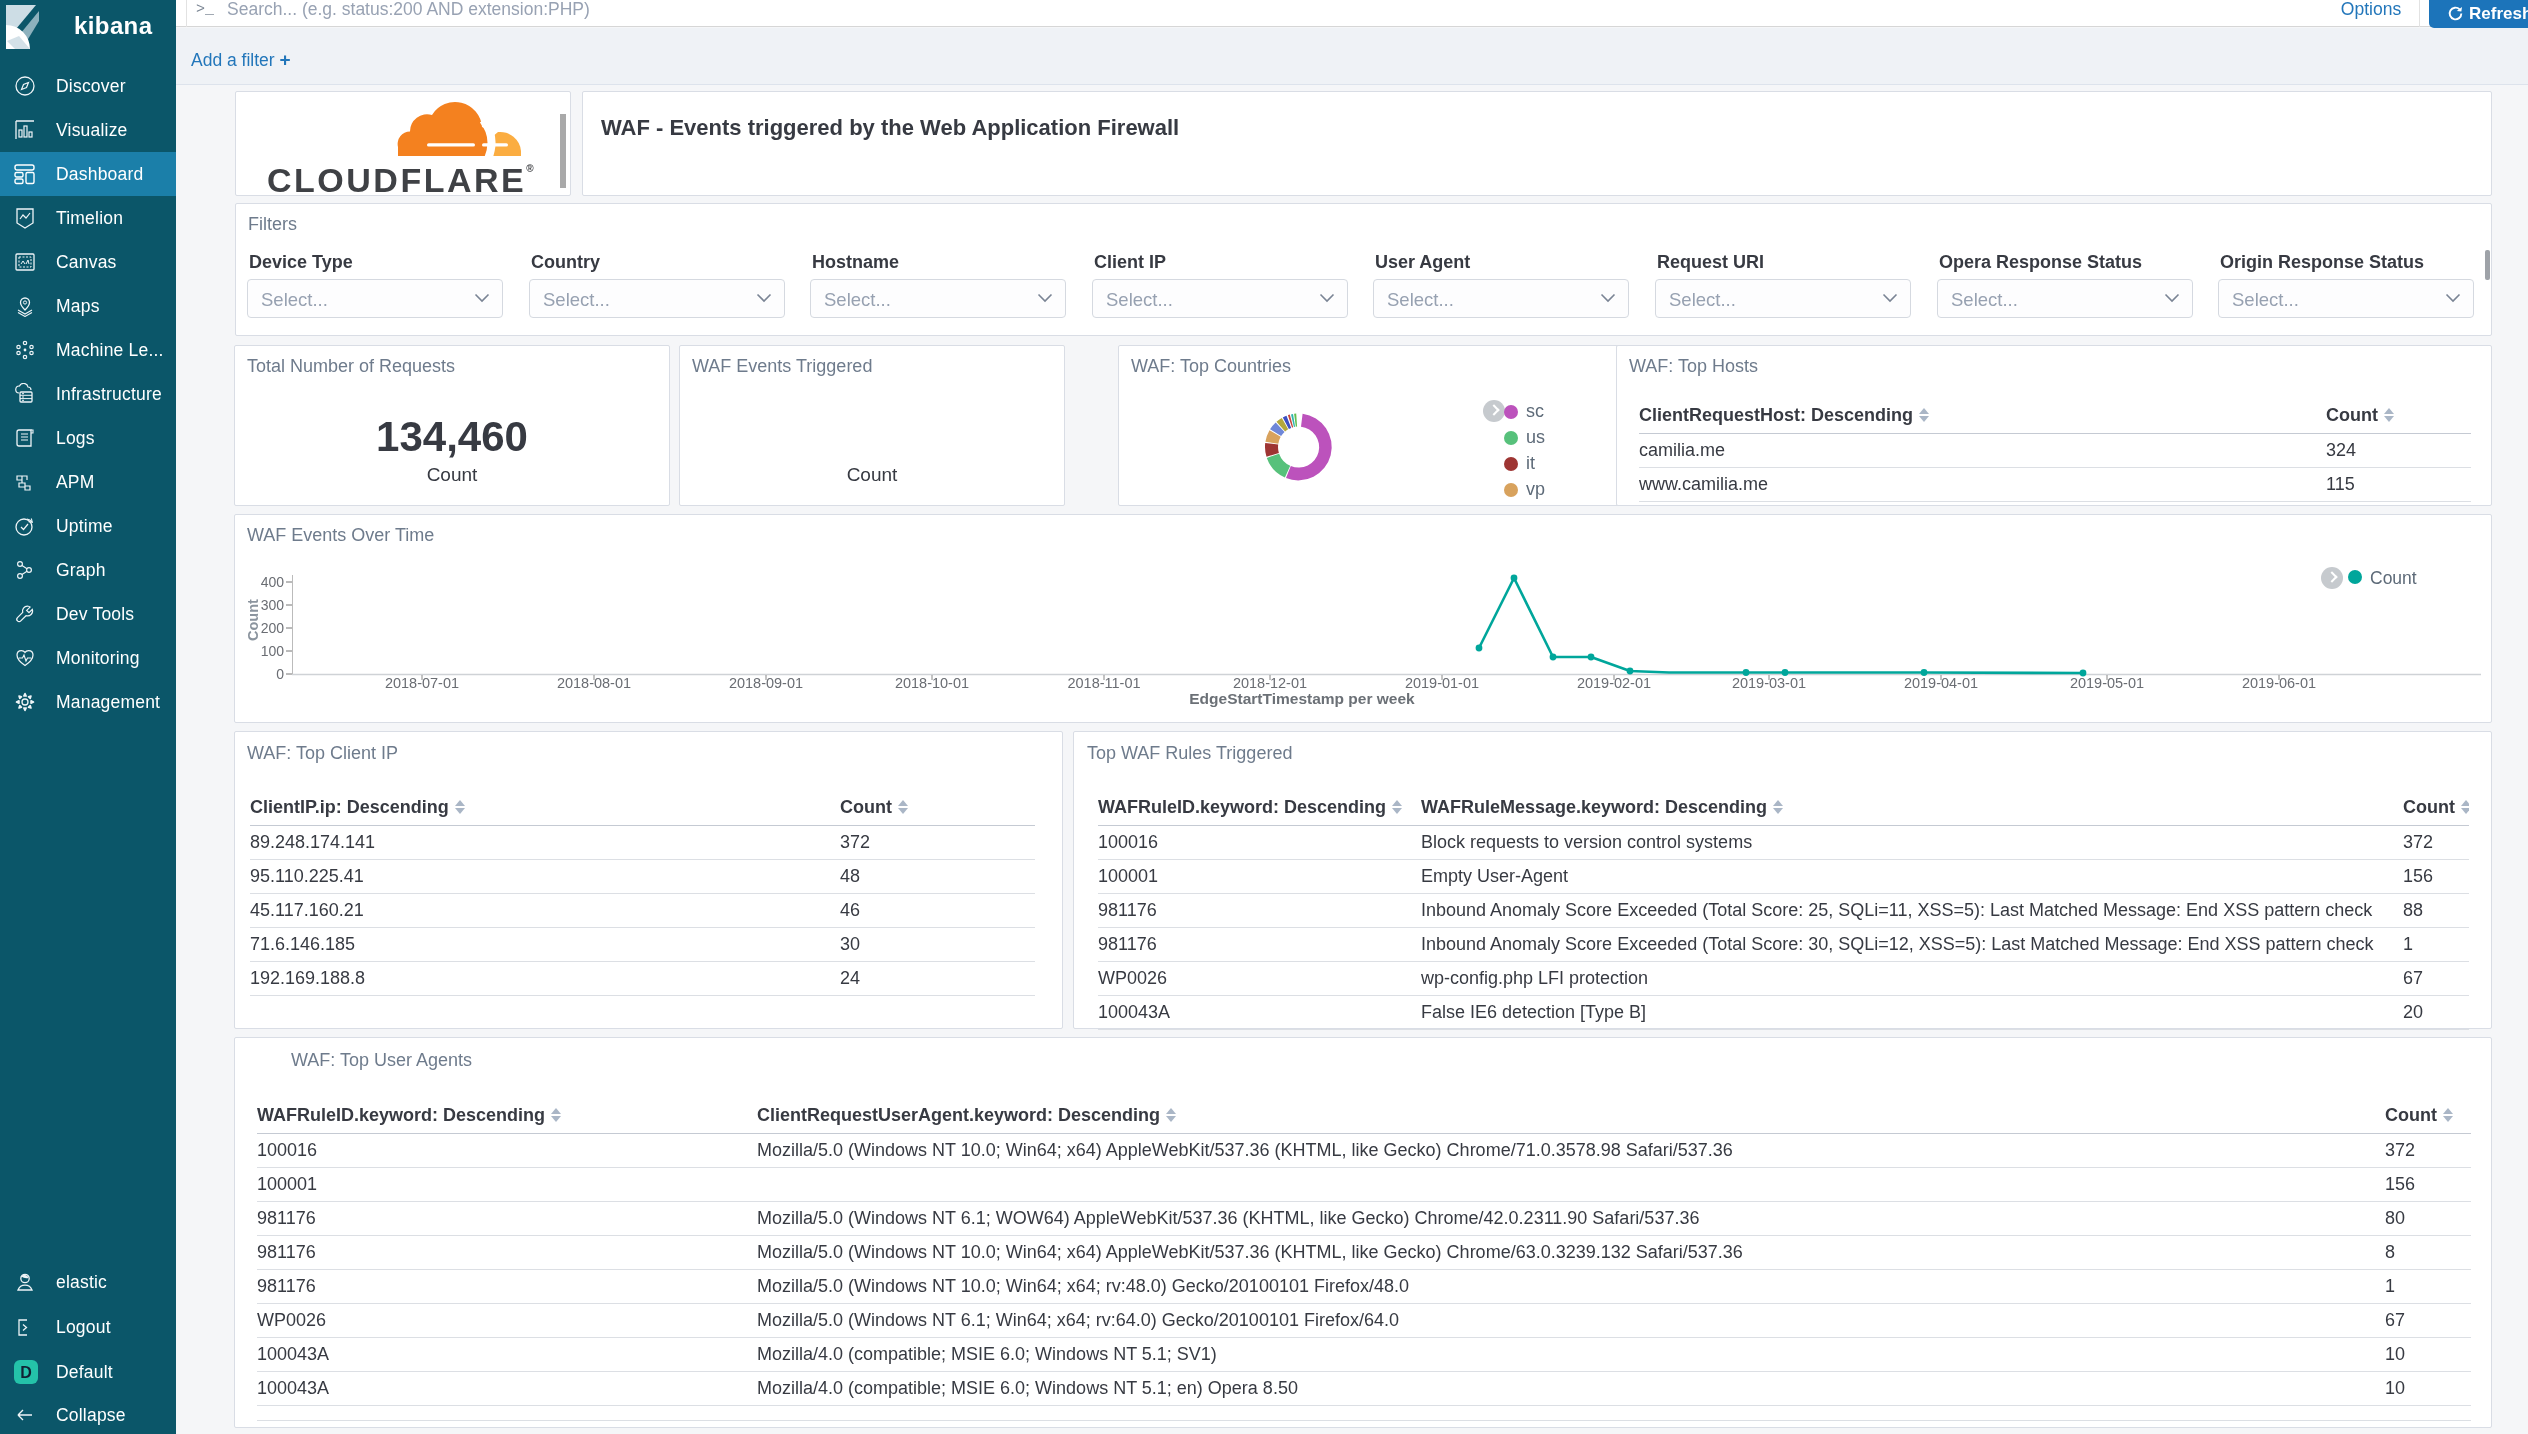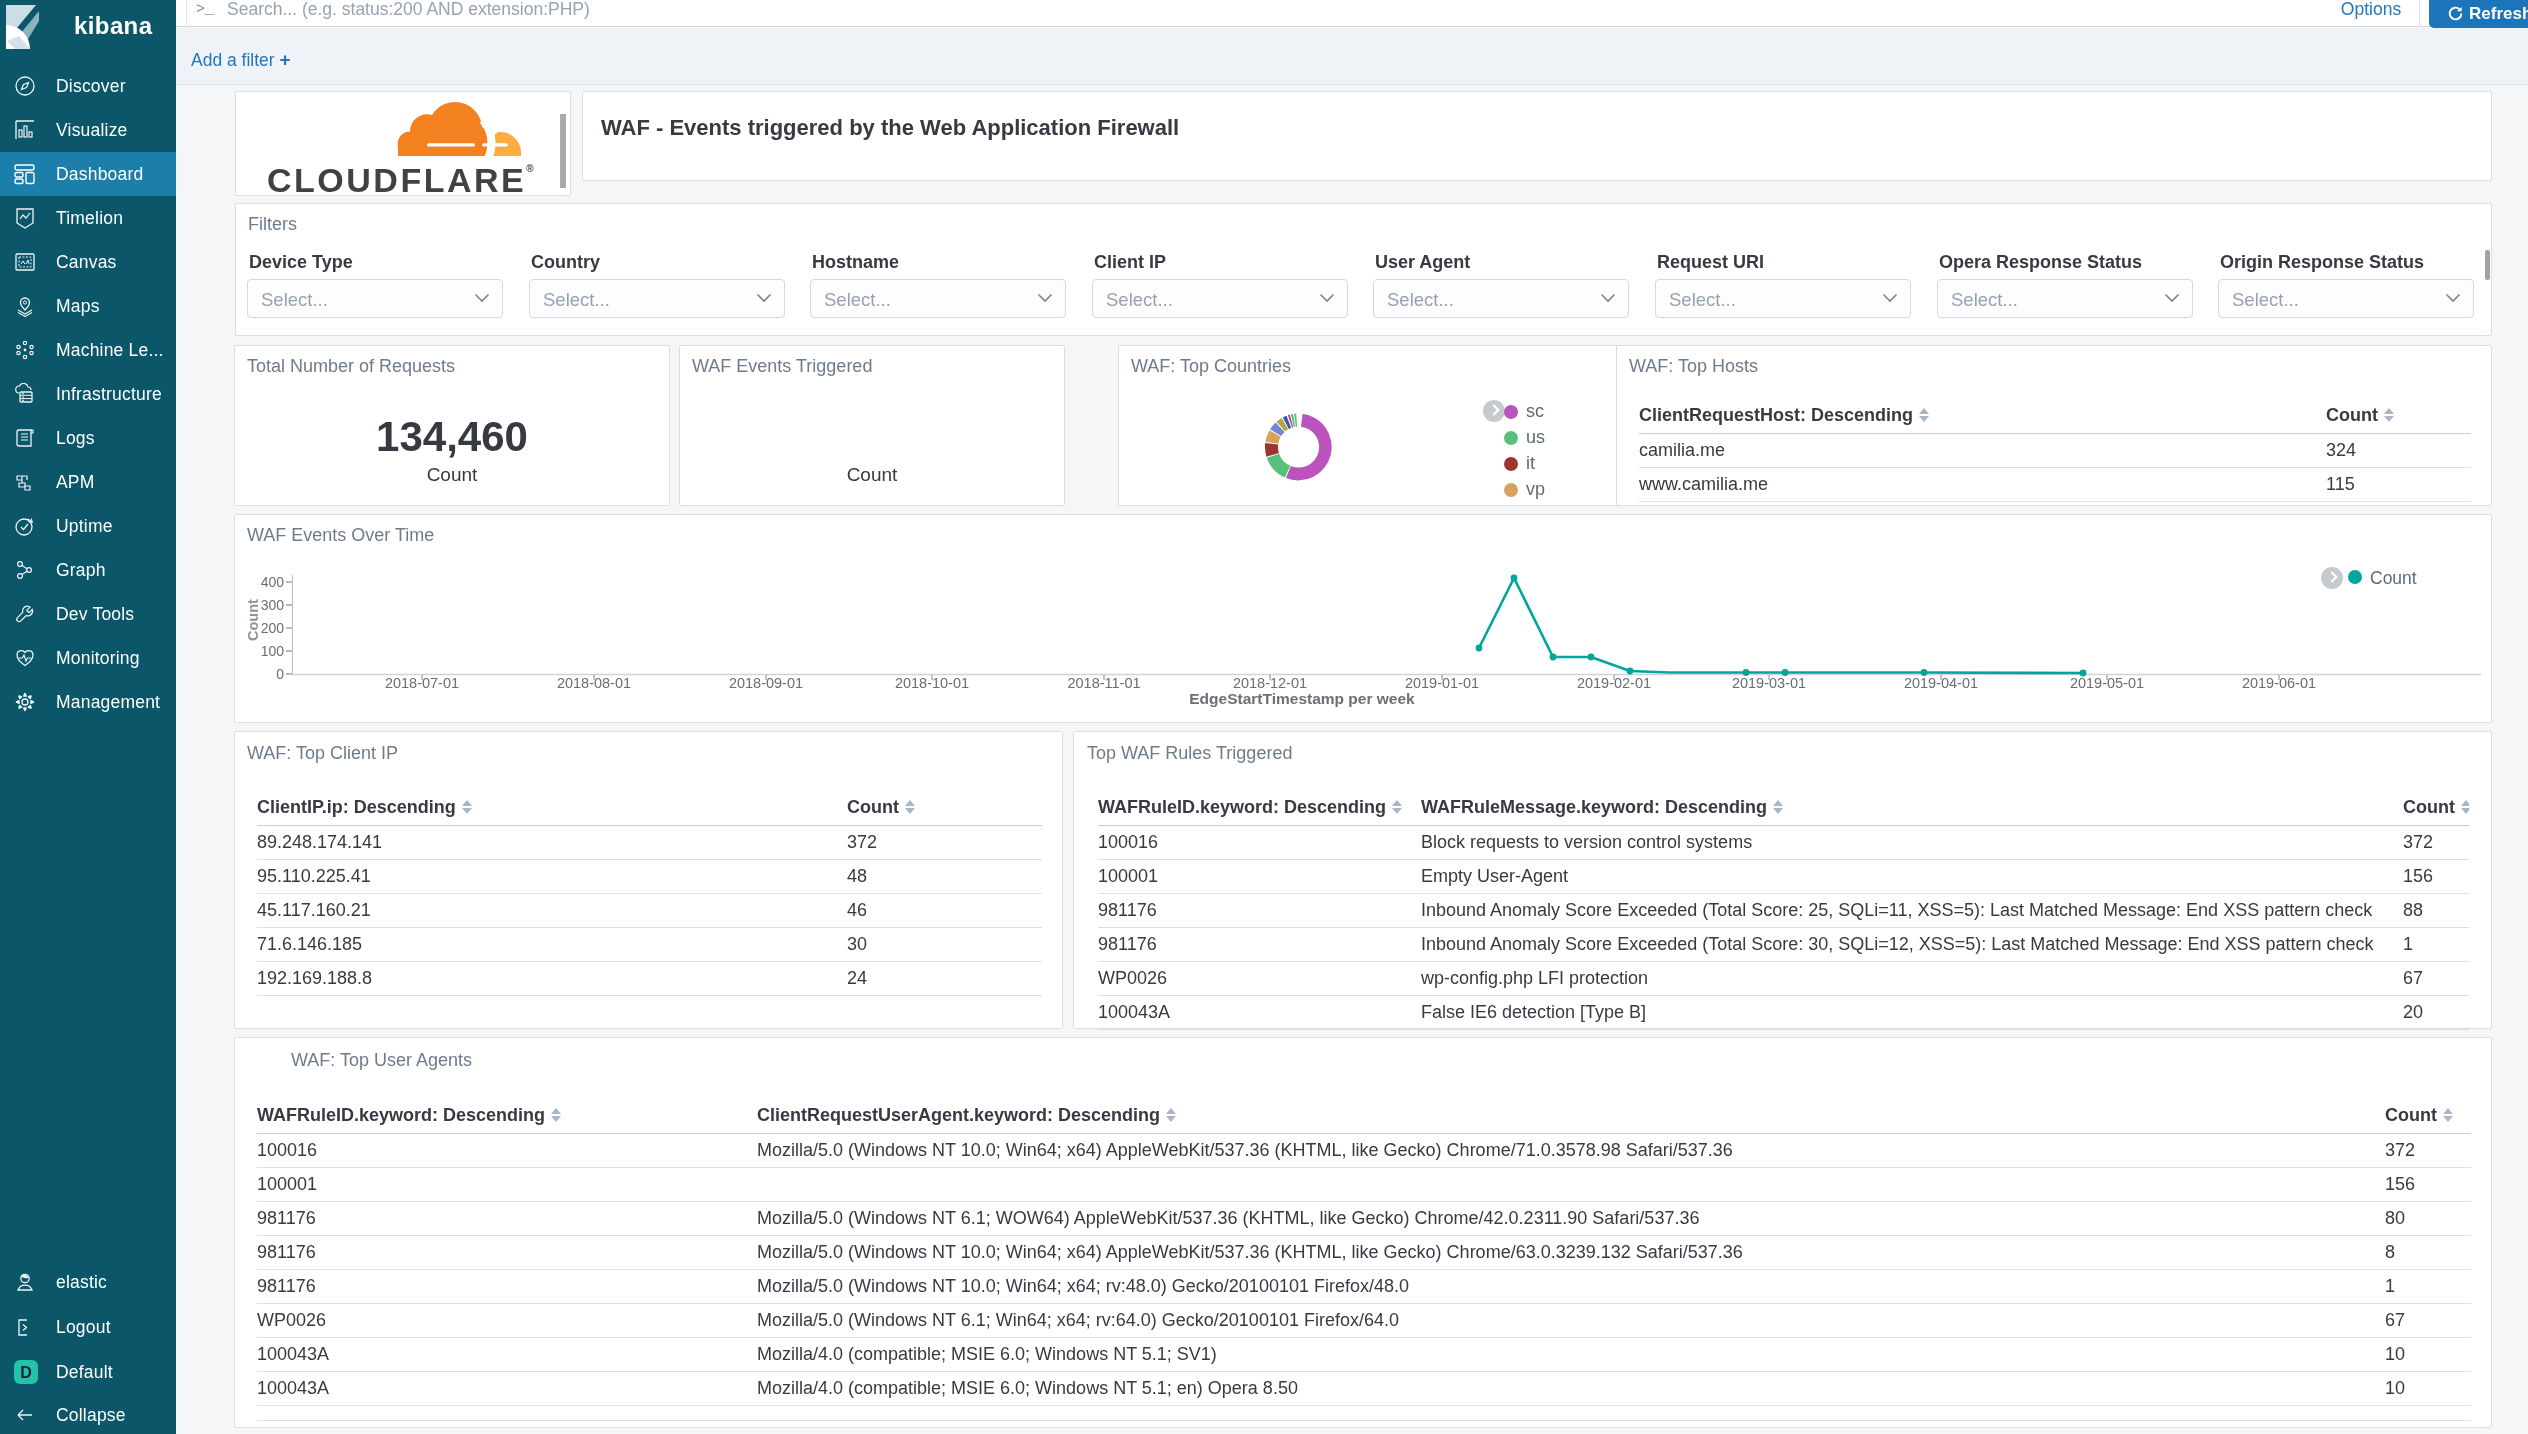--- a/index.html
+++ b/index.html
@@ -216,21 +216,21 @@
   <svg width="131" height="60" viewBox="0 0 131 60" style="position:absolute;left:158px;top:8px;">
       <path d="M4,56 L4,47 A12.5,12.5 0 0 1 16,31.5 A17,17 0 0 1 38,15 A27,27 0 0 1 88,27 Q100,31 104,42 L104,56 Z" fill="#f4811f"></path>
       <path d="M94,56 Q92,40 104,32 A21,21 0 0 1 127,51 L127,56 Z" fill="#fbad41"></path>
       <path d="M89,20 Q103,37 94,59" stroke="#ffffff" stroke-width="8" fill="none"></path>
       <rect x="33" y="43.2" width="48" height="3.4" rx="1.7" fill="#ffffff"></rect>
       <rect x="88" y="43.2" width="26" height="3.4" rx="1.7" fill="#ffffff"></rect>
     </svg>
   <div style="position:absolute;left:31px;top:69px;font-size:34px;font-weight:bold;color:#3f4145;letter-spacing:2.5px;white-space:nowrap;">CLOUDFLARE<span style="font-size:10px;vertical-align:20px;letter-spacing:0;">®</span></div>
   <div style="position:absolute;left:324px;top:22px;width:6px;height:74px;background:#a9a9a9;"></div>
 </div>
-<div class="panel" style="left:582px;top:91px;width:1910px;height:90px;">
+<div class="panel" style="left:582px;top:91px;width:1910px;height:105px;">
   <div style="position:absolute;left:18px;top:23px;font-size:22px;font-weight:bold;color:#373a42;">WAF - Events triggered by the Web Application Firewall</div>
 </div>
 
 <div class="panel" style="left:235px;top:203px;width:2257px;height:133px;">
   <div class="ptitle" style="left:12px;top:10px;">Filters</div>
   <div class="flabel" style="left:13px;top:48px;">Device Type</div>
 <div class="selbox" style="left:11px;top:75px;">
       <span class="ph">Select...</span>
       <svg width="16" height="10" viewBox="0 0 16 10">
         <path d="M1.5 1.5 L8 8 L14.5 1.5" fill="none" stroke="#7a8494" stroke-width="1.6"></path>
@@ -410,21 +410,21 @@
     </svg>
   <div class="chev-circ" style="left:2086px;top:52px;"></div>
   <div class="legrow" style="left:2113px;top:53px;font-size:17.5px;">
       <span class="dot" style="background:#00a69b;top:2px;"></span>
       <span class="txt">Count</span>
     </div>
 </div>
 
 <div class="panel" style="left:234px;top:731px;width:829px;height:298px;">
   <div class="ptitle" style="left:12px;top:11px;">WAF: Top Client IP</div>
-  <table class="kt" style="left:22px;top:59px;width:785px;">
+  <table class="kt" style="left:15px;top:59px;width:785px;">
     <colgroup>
         <col style="width:590px">
         <col style="width:195px">
       </colgroup>
     <tbody>
         <tr>
           <th>ClientIP.ip: Descending<span class="sort"><i class="u"></i><i class="d"></i></span></th>
           <th>Count<span class="sort"><i class="u"></i><i class="d"></i></span></th>
         </tr>
     <tr>

